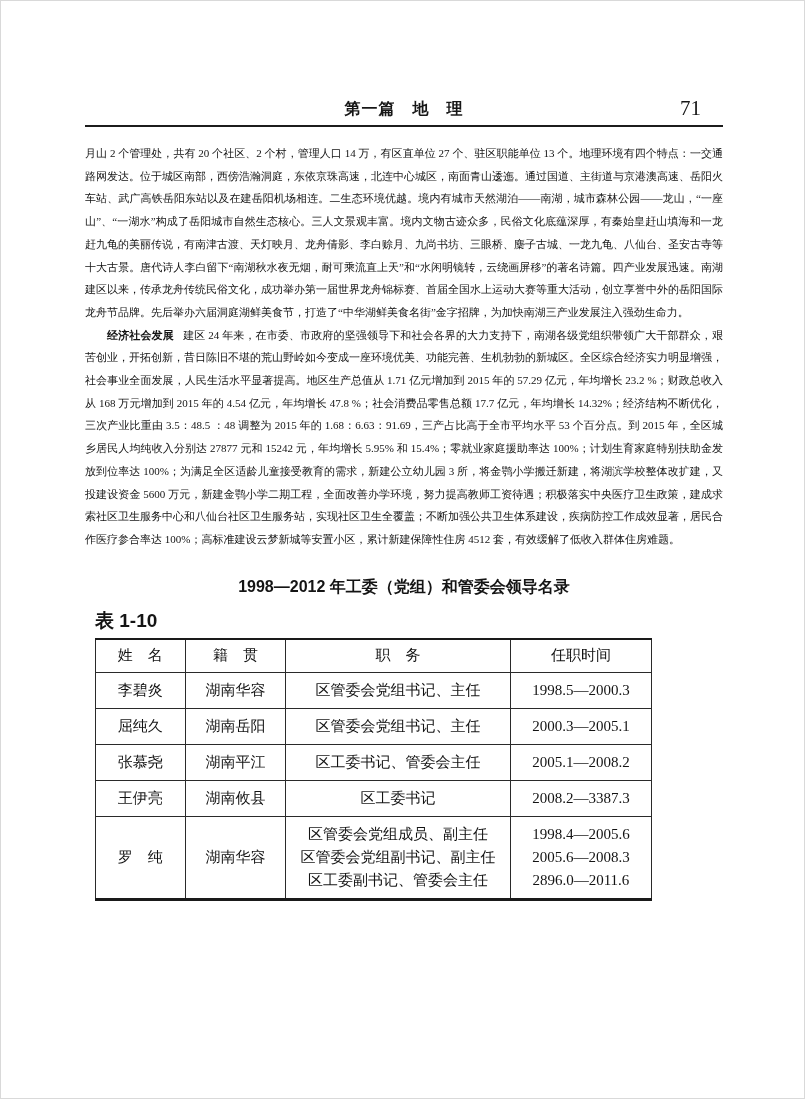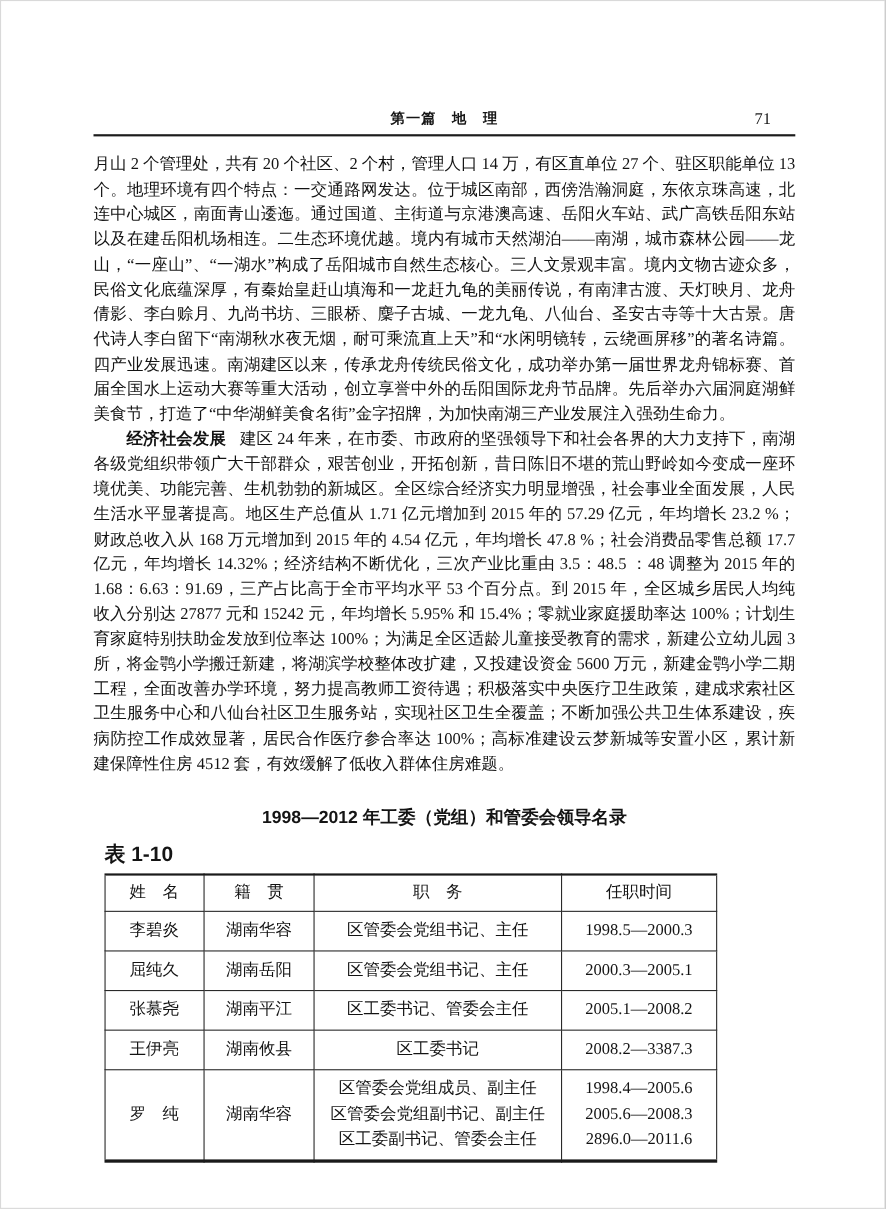--- a/index.html
+++ b/index.html
@@ -23,35 +23,35 @@
   .page-header {
     position: relative;
     padding-top: 98px;
     padding-bottom: 5px;
     border-bottom: 2px solid #1c1c1c;
     text-align: center;
   }
   .section-title {
     font-family: "Liberation Sans", "DejaVu Sans", sans-serif;
     font-weight: bold;
-    font-size: 13px;
+    font-size: 16px;
     letter-spacing: 1px;
     color: #161616;
   }
   .page-number {
     position: absolute;
     right: 22px;
     bottom: 4px;
-    font-size: 15px;
+    font-size: 21px;
     color: #161616;
   }
   
   .body-text {
     margin-top: 15px;
-    font-size: 15px;
+    font-size: 11px;
     line-height: 22.7px;
     text-align: justify;
     text-justify: inter-ideograph;
     color: #131313;
   }
   .body-text p { margin: 0; }
   .para-lead {
     font-family: "Liberation Sans", "DejaVu Sans", sans-serif;
     font-weight: bold;
     margin-right: 0.85em;

